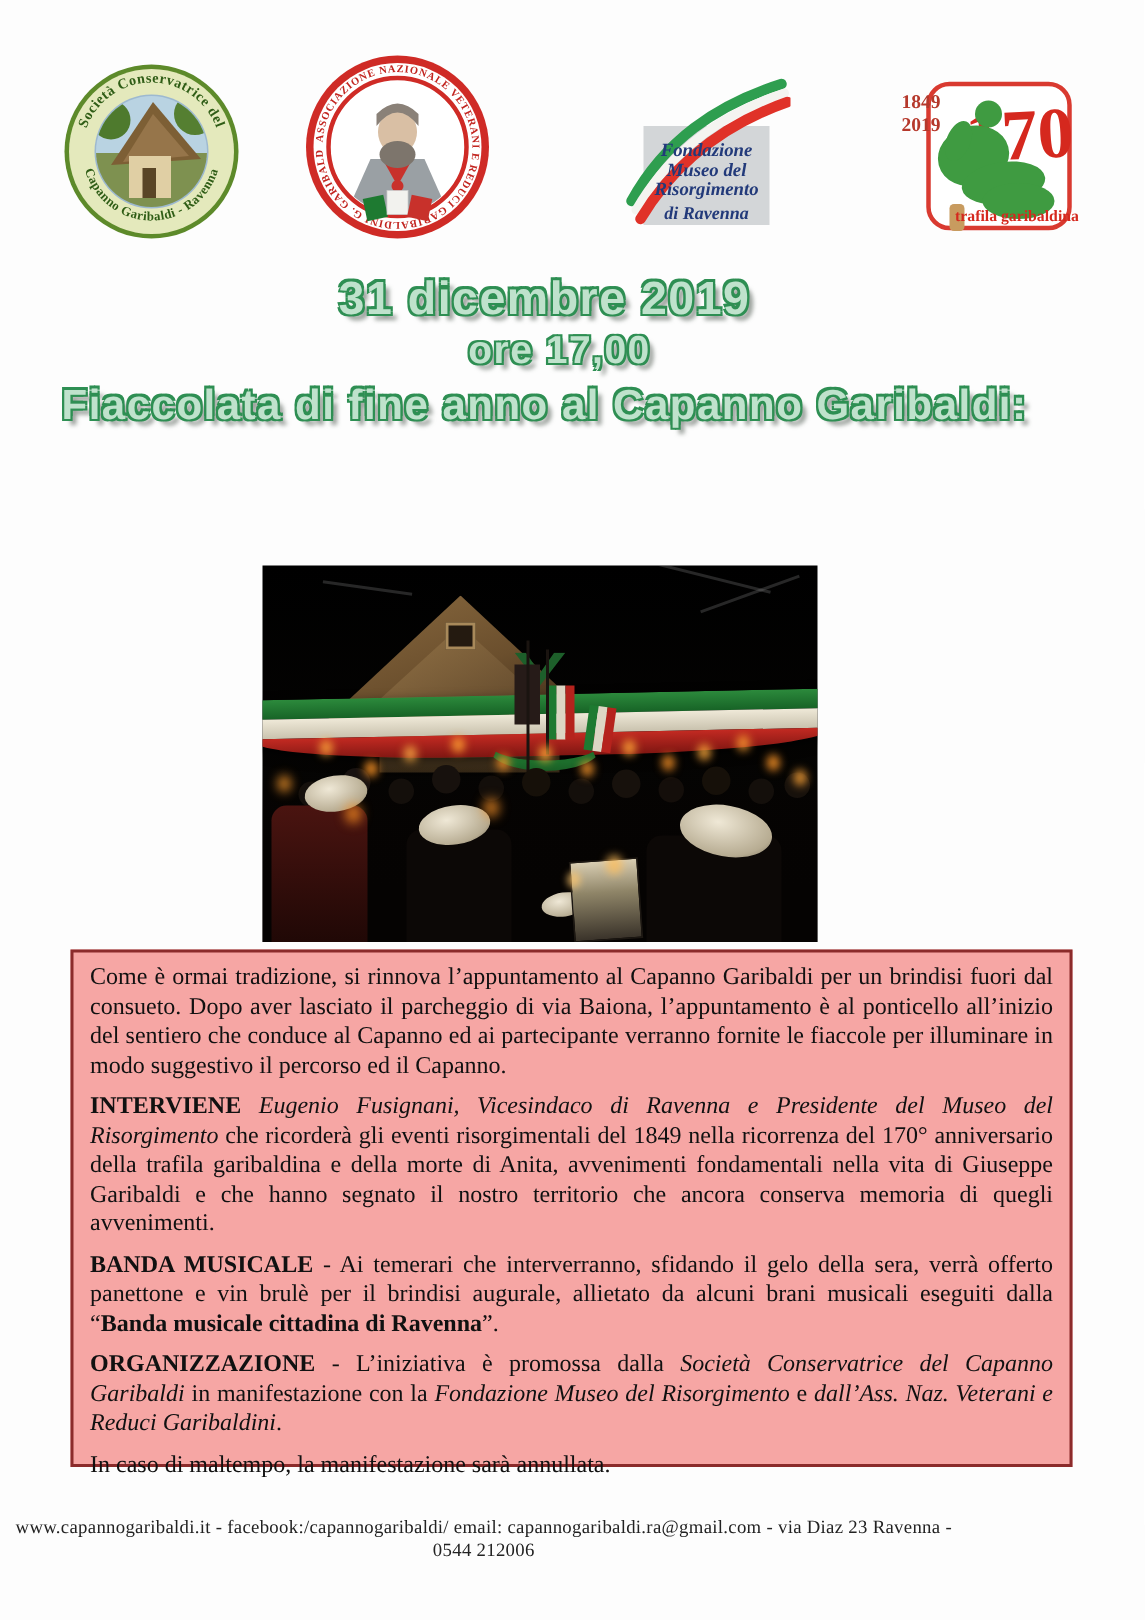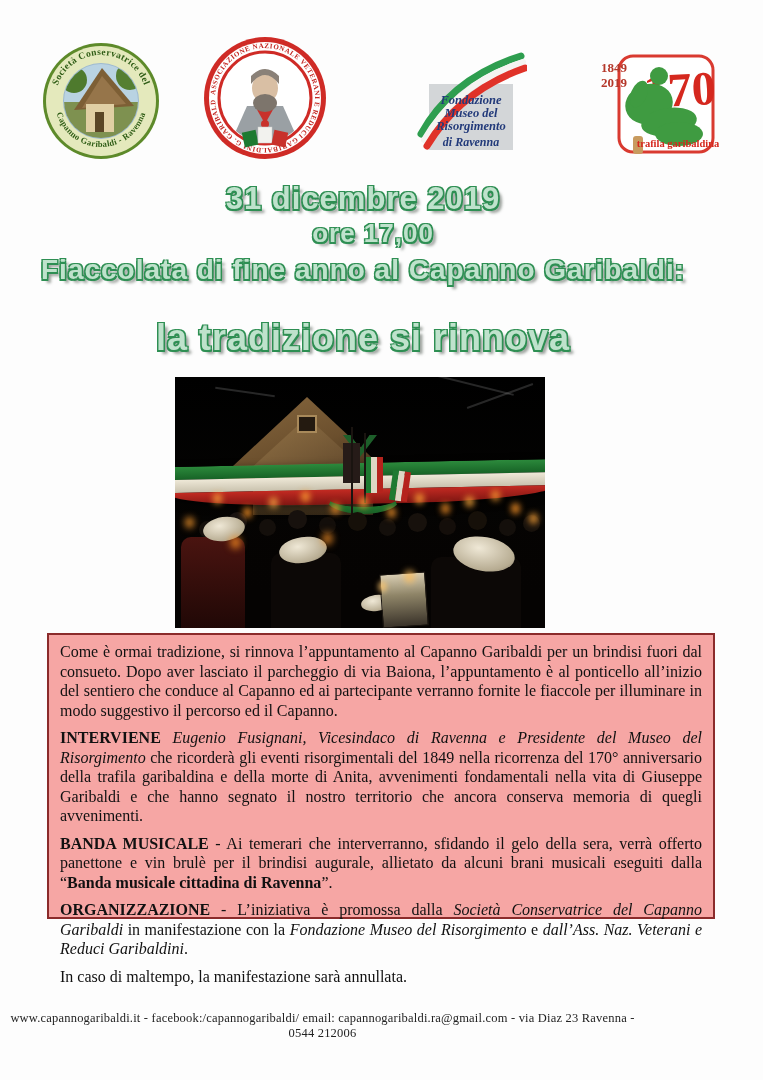--- a/index.html
+++ b/index.html
@@ -69,21 +69,21 @@
           242px 118px 6px 2px rgba(255,165,55,.85), 268px 128px 6px 2px rgba(255,150,40,.8),
           292px 121px 6px 2px rgba(255,170,60,.85), 318px 115px 6px 2px rgba(255,160,50,.8),
           338px 128px 6px 2px rgba(255,150,40,.85), 356px 138px 6px 2px rgba(255,165,55,.8),
           58px 162px 7px 3px rgba(255,145,35,.75), 150px 158px 7px 3px rgba(255,150,40,.7),
           232px 196px 6px 3px rgba(255,190,90,.75), 205px 206px 5px 2px rgba(255,200,110,.7);}
   .stand{position:absolute;left:206px;top:196px;width:44px;height:52px;
         background:linear-gradient(#d8cdb2,#8f8568 40%,#3a332a);transform:rotate(-4deg);
         border:1px solid #1c1712;}
 
   
-  .textbox{position:absolute;left:47px;top:633px;width:668px;height:286px;
+  .textbox{position:absolute;left:47px;top:633px;width:668px;height:345px;
         background:#f6a6a4;border:2px solid #8b2b2b;box-sizing:border-box;
         padding:7px 11px 0 11px;}
   .textbox p{margin:0 0 8px 0;font-size:16px;line-height:1.22;color:#111;
         text-align:justify;font-family:"Liberation Serif",serif;}
   .textbox b{font-weight:bold;} .textbox i{font-style:italic;}
   .textbox .bi{font-weight:bold;font-style:normal;}
 
   
   .footer{position:absolute;left:0;top:1011px;width:645px;text-align:center;
         font-family:"Liberation Serif",serif;font-size:12.5px;color:#222;letter-spacing:.2px;}
@@ -189,21 +189,20 @@
         <ellipse cx="46" cy="54" rx="8" ry="14" transform="rotate(22 46 54)"></ellipse>
       </g>
       <rect x="40" y="96" width="10" height="18" rx="3" fill="#c89b5f"></rect>
       <text x="85" y="107" font-size="10.5" font-weight="bold" fill="#d5281e" text-anchor="middle" font-family="Liberation Sans, sans-serif">trafila garibaldina</text>
     </svg>
   </div>
 
   <div class="headline h-date">31 dicembre 2019</div>
   <div class="headline h-time">ore 17,00</div>
   <div class="headline h-title1">Fiaccolata di fine anno al Capanno Garibaldi:</div>
-  <div class="headline h-title2">la tradizione si rinnova</div>
 
   <div class="photo">
     <div class="branch abs" style="left:250px;top:6px;width:90px;height:2px;transform:rotate(14deg);"></div>
     <div class="branch abs" style="left:290px;top:18px;width:70px;height:2px;transform:rotate(-20deg);"></div>
     <div class="branch abs" style="left:40px;top:14px;width:60px;height:2px;transform:rotate(8deg);"></div>
     <div class="gable"></div>
     <div class="gable-inner"></div>
     <div class="plaque"></div>
     <div class="wall"></div>
     <div class="chevron"></div>

